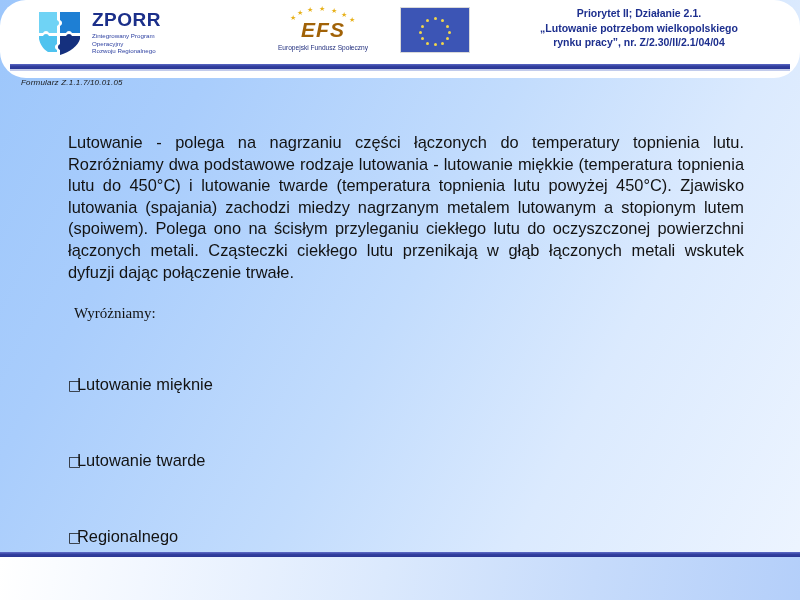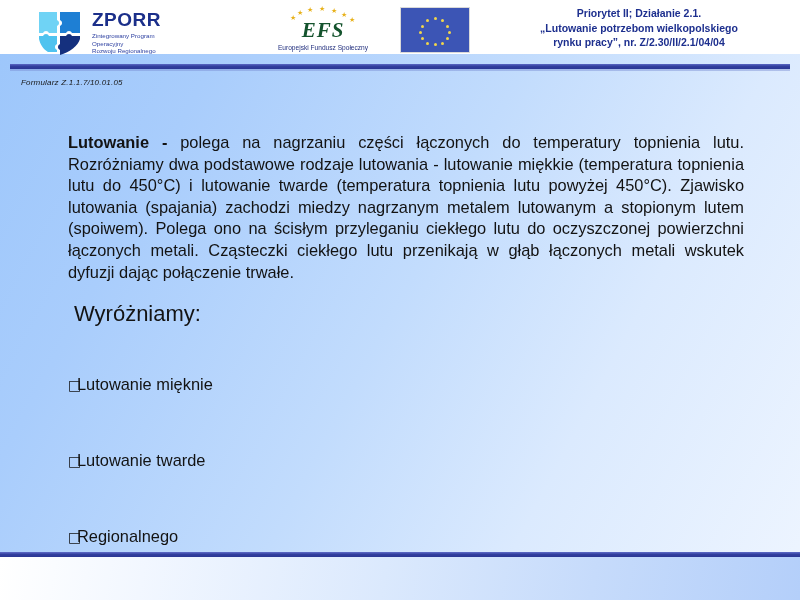--- a/index.html
+++ b/index.html
@@ -19,22 +19,23 @@
     height: 600px;
     background: linear-gradient(118deg, #9cc6fb 0%, #a9cdfc 22%, #c2dcfd 50%, #dbeafe 72%, #eef5ff 100%);
     overflow: hidden;
   }
 
   
   .header-band {
     position: absolute;
     left: 0; top: 0;
     width: 800px;
-    height: 54px;
+    height: 78px;
     background: #ffffff;
+    border-radius: 26px;
   }
   .header-inner {
     position: absolute;
     left: 0; top: 0;
     width: 800px; height: 62px;
   }
   .zporr-logo {
     position: absolute;
     left: 36px; top: 8px;
     width: 48px; height: 48px;
@@ -71,25 +72,25 @@
     width: 74px;
     margin: 0 auto;
   }
   .efs-stars span {
     position: absolute;
     color: #e8b21b;
     font-size: 7px;
     line-height: 7px;
   }
   .efs-word {
-    font-family: Liberation Serif, serif;
+    font-family: Liberation Sans, sans-serif;
     font-style: italic;
     font-weight: bold;
     font-size: 21px;
-    color: #14532d;
+    color: #a16207;
     letter-spacing: 1px;
     line-height: 22px;
   }
   .efs-caption {
     font-family: "Liberation Sans", sans-serif;
     font-size: 6.6px;
     color: #24317f;
     margin-top: 3px;
   }
   .eu-flag {
@@ -150,25 +151,25 @@
   }
   .para {
     font-family: "Liberation Sans", sans-serif;
     font-size: 16.4px;
     line-height: 21.6px;
     color: #131313;
     text-align: justify;
     margin: 0;
   }
   .para b {
-    font-weight: bold;
+    font-weight: normal;
   }
   .sub-head {
-    font-family: Liberation Sans, sans-serif;
-    font-size: 22px;
+    font-family: Liberation Serif, serif;
+    font-size: 15px;
     line-height: 21.6px;
     color: #131313;
     margin: 20px 0 8px 6px;
   }
   .bullets {
     list-style: none;
     margin: 18px 0 0 0;
     padding: 0;
   }
   .bullets li {

